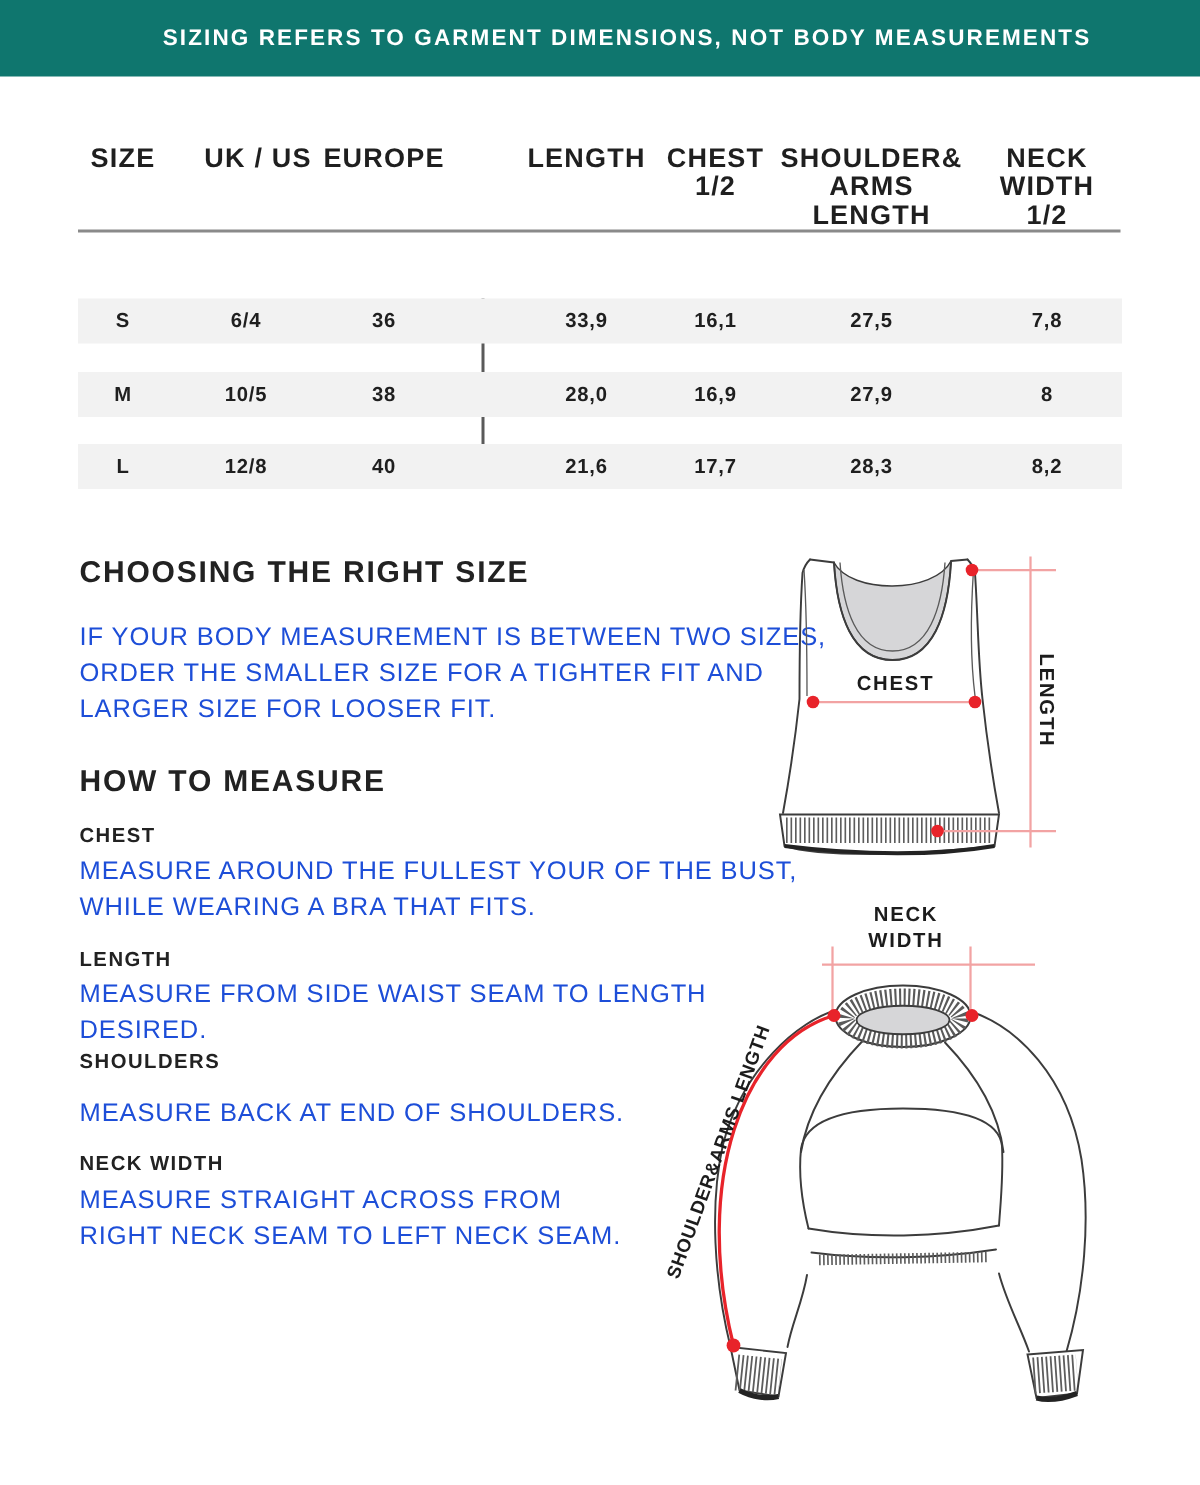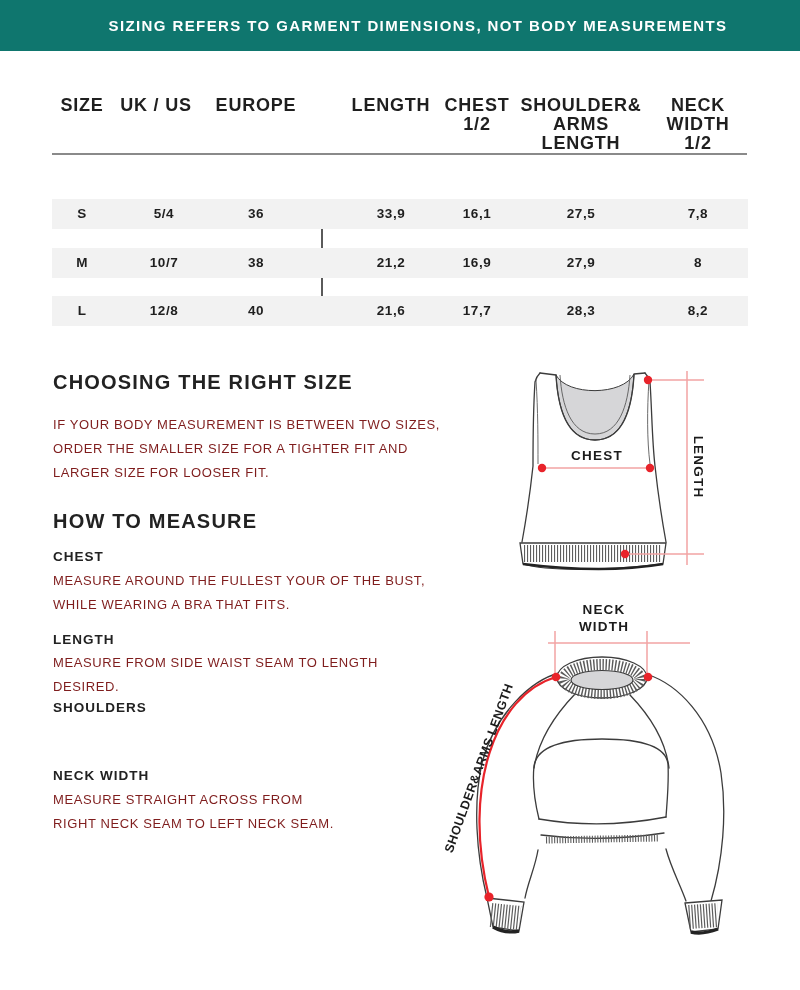--- a/index.html
+++ b/index.html
@@ -13,29 +13,29 @@
 
   
   .th{position:absolute;top:96px;transform:translateX(-50%);text-align:center;
       font-size:18px;font-weight:bold;letter-spacing:0.8px;line-height:19px;white-space:pre-line;color:#1f1f1f;}
   .head-rule{position:absolute;left:52px;top:153px;width:695px;height:2px;background:#8a8a8a;}
   .col-divider{position:absolute;left:321px;top:199px;width:2px;height:127px;background:#5a5a5a;}
   .trow{position:absolute;left:52px;width:696px;height:30px;background:#f2f2f2;}
   .trow .td{position:absolute;top:0;height:30px;line-height:30px;transform:translateX(-50%);
             font-size:13.5px;font-weight:bold;letter-spacing:0.5px;color:#1f1f1f;white-space:nowrap;}
   .r1{top:199px;} .r2{top:248px;} .r3{top:296px;}
-  .c1{left:82px;} .c2{left:156px;} .c3{left:256px;} .c4{left:391px;} .c5{left:477px;} .c6{left:581px;} .c7{left:698px;}
+  .c1{left:82px;} .c2{left:172px;} .c3{left:256px;} .c4{left:391px;} .c5{left:477px;} .c6{left:581px;} .c7{left:698px;}
   .trow .c1{left:30px;} .trow .c2{left:112px;} .trow .c3{left:204px;} .trow .c4{left:339px;}
   .trow .c5{left:425px;} .trow .c6{left:529px;} .trow .c7{left:646px;}
 
   
   .h-title{position:absolute;left:53px;font-size:20px;font-weight:bold;letter-spacing:1.2px;color:#222;white-space:nowrap;}
   .sub-label{position:absolute;left:53px;font-size:13.5px;font-weight:bold;letter-spacing:1px;color:#222;white-space:nowrap;}
-  .body-text{position:absolute;left:53px;font-size:13px;letter-spacing:0.6px;line-height:24px;
-             color:#7f1d1d;white-space:pre-line;}
+  .body-text{position:absolute;left:53px;font-size:17px;letter-spacing:0.6px;line-height:24px;
+             color:#1d4ed8;white-space:pre-line;}
 
   
   .diag-label{position:absolute;font-size:13.5px;font-weight:bold;letter-spacing:1.2px;color:#1c1c1c;white-space:nowrap;}
   .diag-label.center{transform:translateX(-50%);text-align:center;white-space:pre-line;line-height:17px;}
   .rot90{transform:translate(-50%,-50%) rotate(90deg);}
   .rot-shoulder{transform:translate(-50%,-50%) rotate(-70deg);font-size:12.5px;letter-spacing:0.4px;}
 
   .illus{position:absolute;}
   svg .garment{stroke:#3c3c3c;stroke-width:1.3;fill:none;stroke-linecap:round;}
   svg .garment-fill{stroke:#3c3c3c;stroke-width:1.3;fill:#fff;}
@@ -64,32 +64,32 @@
 ARMS
 LENGTH</div>
   <div class="th c7">NECK
 WIDTH
 1/2</div>
   <div class="head-rule"></div>
   <div class="col-divider"></div>
 
   <div class="trow r1">
     <span class="td c1">S</span>
-    <span class="td c2">5/4</span>
+    <span class="td c2">6/4</span>
     <span class="td c3">36</span>
     <span class="td c4">33,9</span>
     <span class="td c5">16,1</span>
     <span class="td c6">27,5</span>
     <span class="td c7">7,8</span>
   </div>
   <div class="trow r2">
     <span class="td c1">M</span>
-    <span class="td c2">10/7</span>
+    <span class="td c2">10/5</span>
     <span class="td c3">38</span>
-    <span class="td c4">21,2</span>
+    <span class="td c4">28,0</span>
     <span class="td c5">16,9</span>
     <span class="td c6">27,9</span>
     <span class="td c7">8</span>
   </div>
   <div class="trow r3">
     <span class="td c1">L</span>
     <span class="td c2">12/8</span>
     <span class="td c3">40</span>
     <span class="td c4">21,6</span>
     <span class="td c5">17,7</span>
@@ -106,20 +106,21 @@
 
   <div class="sub-label" style="top:549px;">CHEST</div>
   <div class="body-text" style="top:569px;">MEASURE AROUND THE FULLEST YOUR OF THE BUST,
 WHILE WEARING A BRA THAT FITS.</div>
 
   <div class="sub-label" style="top:632px;">LENGTH</div>
   <div class="body-text" style="top:651px;">MEASURE FROM SIDE WAIST SEAM TO LENGTH
 DESIRED.</div>
 
   <div class="sub-label" style="top:700px;">SHOULDERS</div>
+  <div class="body-text" style="top:730px;">MEASURE BACK AT END OF SHOULDERS.</div>
 
   <div class="sub-label" style="top:768px;">NECK WIDTH</div>
   <div class="body-text" style="top:788px;">MEASURE STRAIGHT ACROSS FROM
 RIGHT NECK SEAM TO LEFT NECK SEAM.</div>
 
   <svg class="illus" style="left:505px;top:360px;" width="210" height="215" viewBox="0 0 210 215">
 
     <path d="M51,15 C62,36 118,36 129,14 C127,50 117,80 90,80 C63,80 53,50 51,15 Z" fill="#d6d6d8" stroke="#3c3c3c" stroke-width="1"></path>
 
     <path class="garment" d="M35,13 C32,16 31,18 30,22 C28,52 28,80 28,106 C25,134 21,160 17,182"></path>

